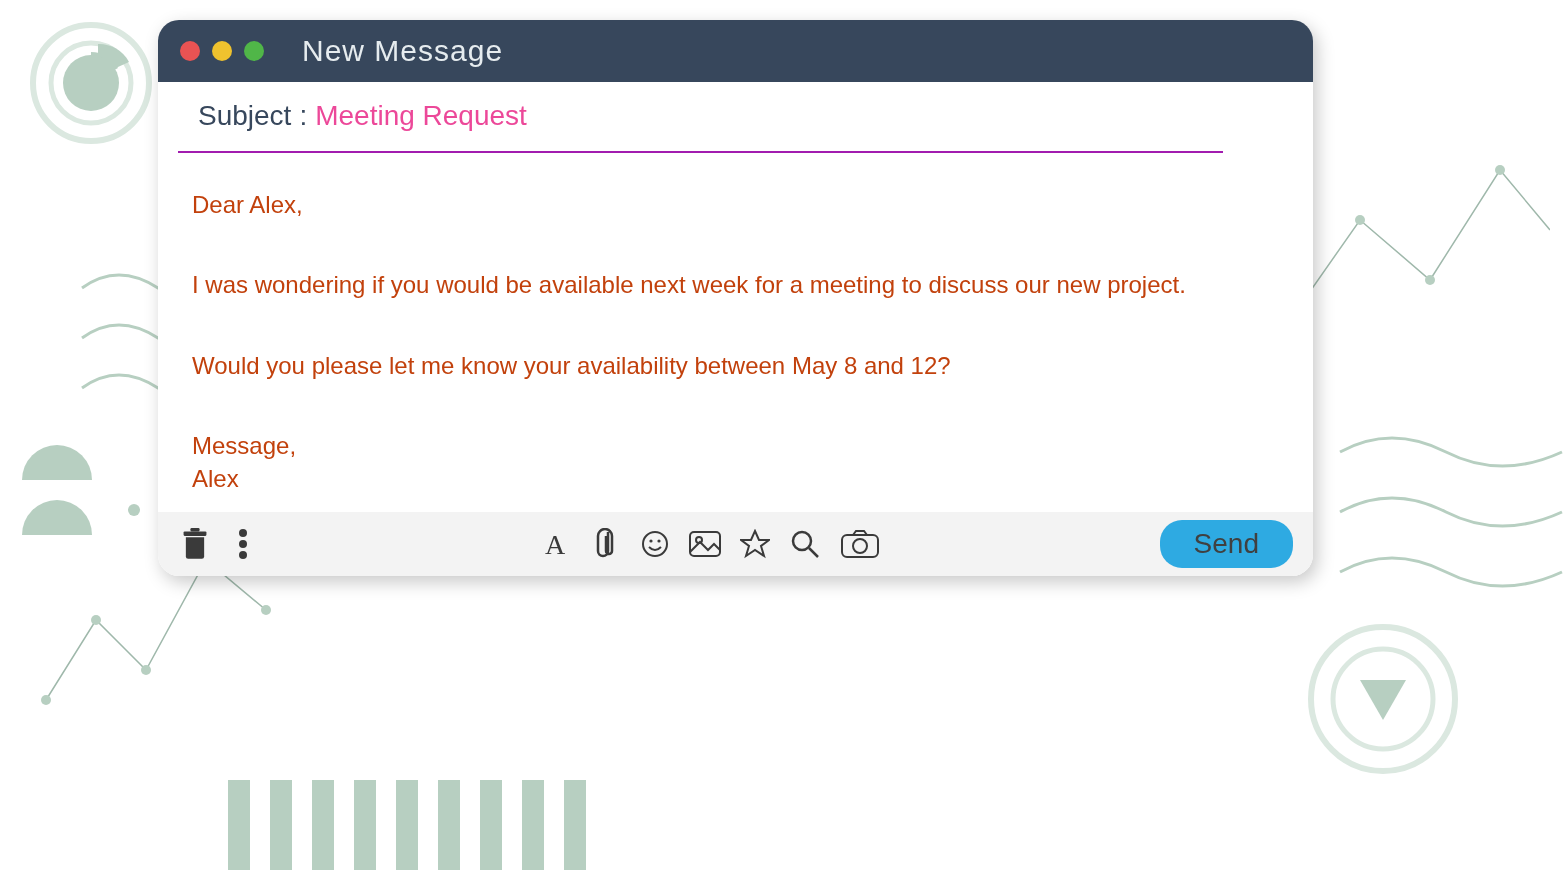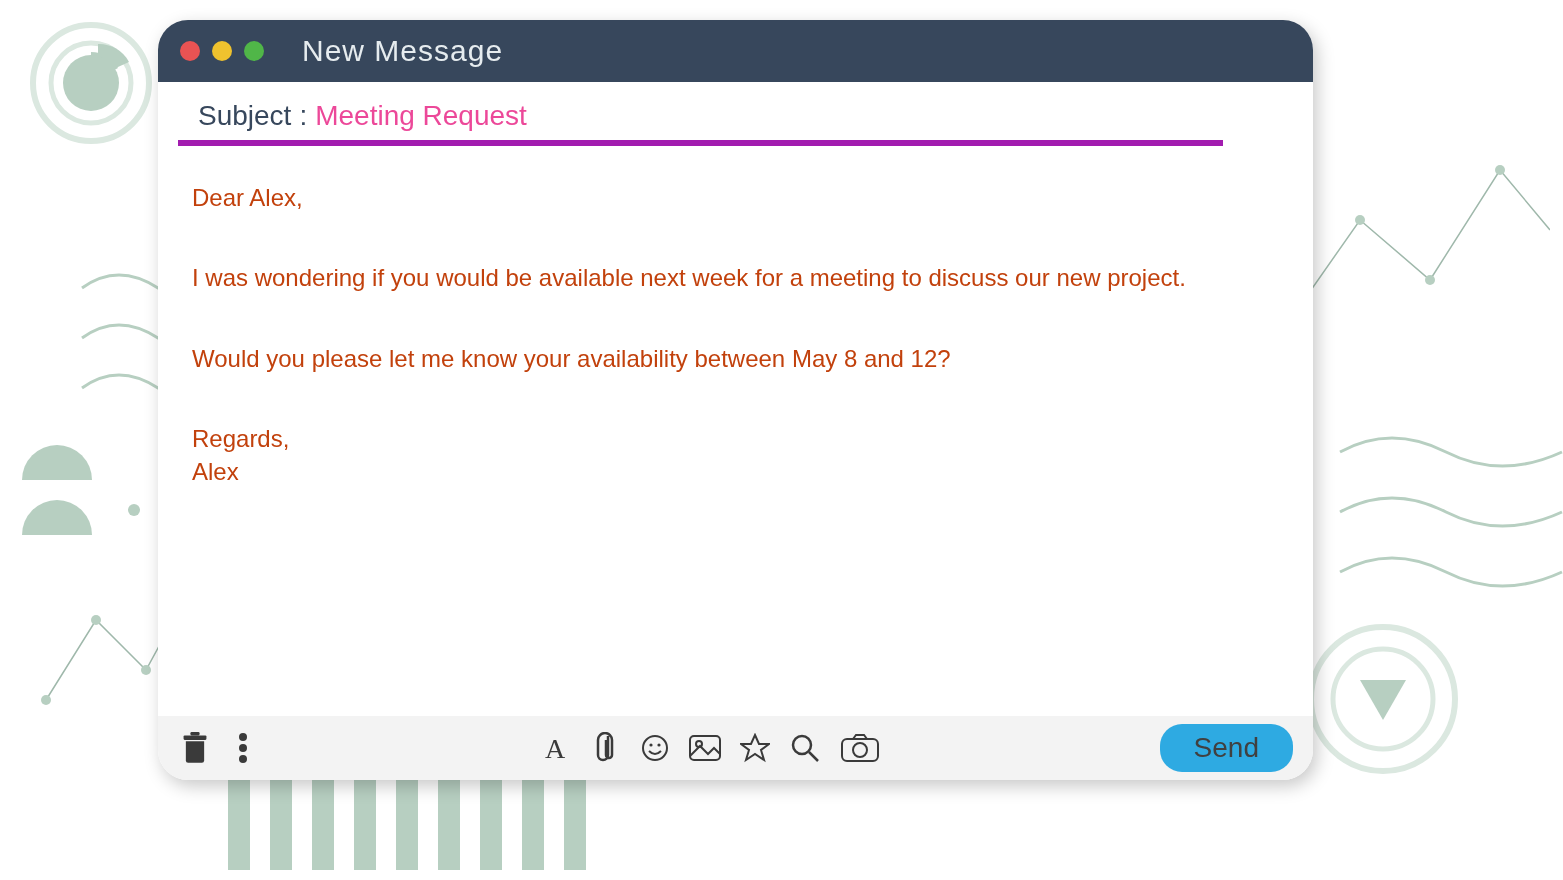--- a/index.html
+++ b/index.html
@@ -14,23 +14,23 @@
     
     .deco {
       position: absolute;
       pointer-events: none;
     }
     .mail-window {
       position: absolute;
       left: 158px;
       top: 20px;
       width: 1155px;
-      height: 760px;
+      height: 556px;
       background: #ffffff;
-      border-radius: 30px;
+      border-radius: 21px;
       overflow: hidden;
       box-shadow: 4px 6px 18px rgba(0,0,0,0.22);
     }
     .titlebar {
       height: 62px;
       background: #37475c;
       display: flex;
       align-items: center;
       padding: 0 22px;
       gap: 12px;
@@ -46,23 +46,23 @@
     .title-text {
       color: #e6ecef;
       font-size: 30px;
       font-weight: 400;
       letter-spacing: 1px;
       margin-left: 26px;
     }
     .subject-row {
       display: flex;
       align-items: baseline;
-      padding: 18px 20px 8px 20px;
+      padding: 18px 20px 19px 20px;
       font-size: 28px;
-      border-bottom: 6px solid #a21caf;
+      border-bottom: 2px solid #a21caf;
       margin: 0 20px;
       width:calc(100% - 110px);
     }
     .subject-label {
       color: #37475c;
       font-weight: 500;
     }
     .subject-colon {
       color: #37475c;
       margin: 0 8px;
@@ -232,21 +232,21 @@
     <span class="subject-label">Subject</span>
     <span class="subject-colon">:</span>
     <span class="subject-value">Meeting Request</span>
   </div>
 
   <div class="body-area">
     <p>Dear Alex,</p>
     <p>I was wondering if you would be available next week for a meeting to discuss our new project.</p>
     <p>Would you please let me know your availability between May 8 and 12?</p>
     <div class="signoff">
-      <div>Regards,</div>
+      <div>Message,</div>
       <div>Alex</div>
     </div>
   </div>
 
   <div class="toolbar">
     <div class="toolbar-left">
       <div class="tb-icon">
         <svg width="28" height="32" viewBox="0 0 24 28">
             <path fill="#3a3a3a" d="M4 8h16v17a2 2 0 0 1-2 2H6a2 2 0 0 1-2-2V8z"></path>
             <rect x="2" y="3" width="20" height="4" rx="1" fill="#3a3a3a"></rect>

